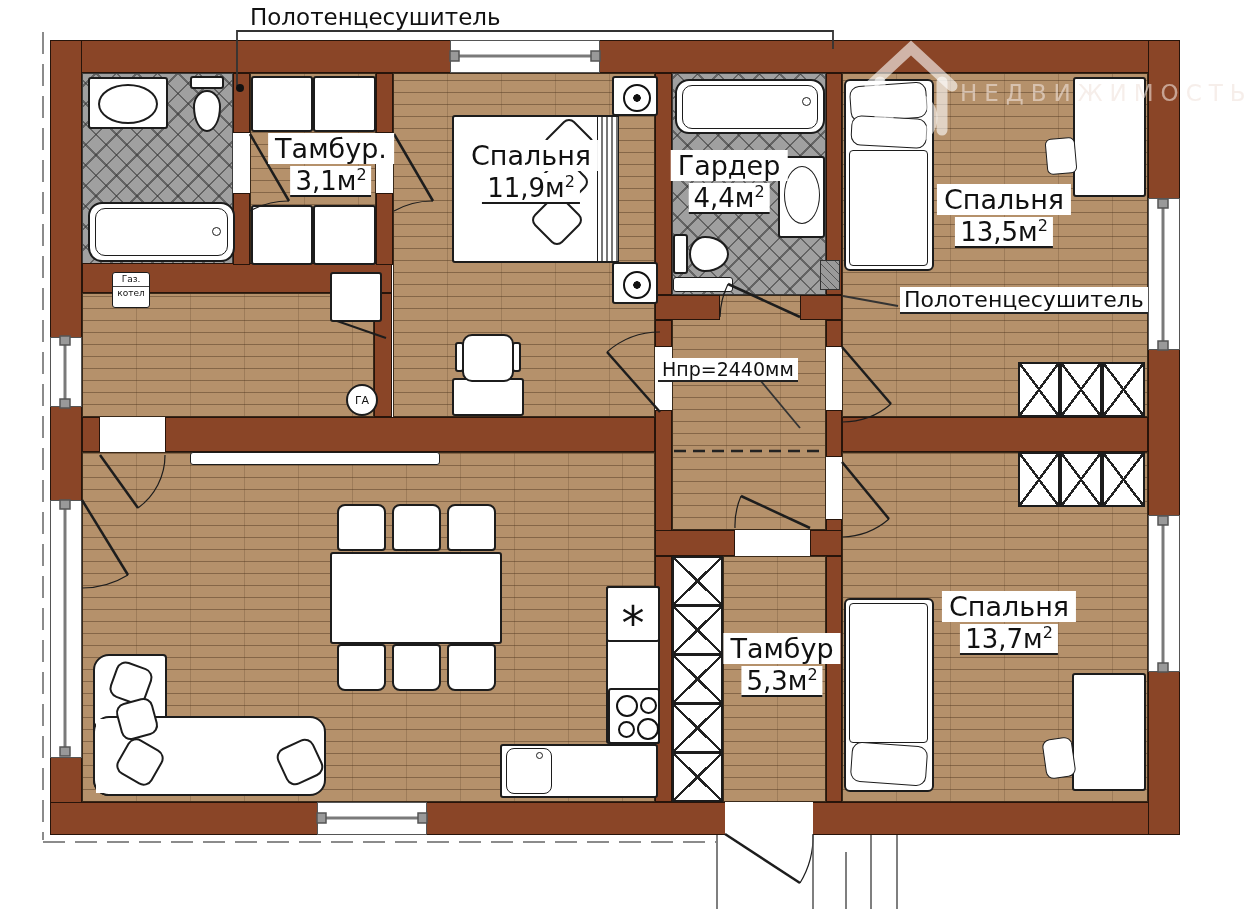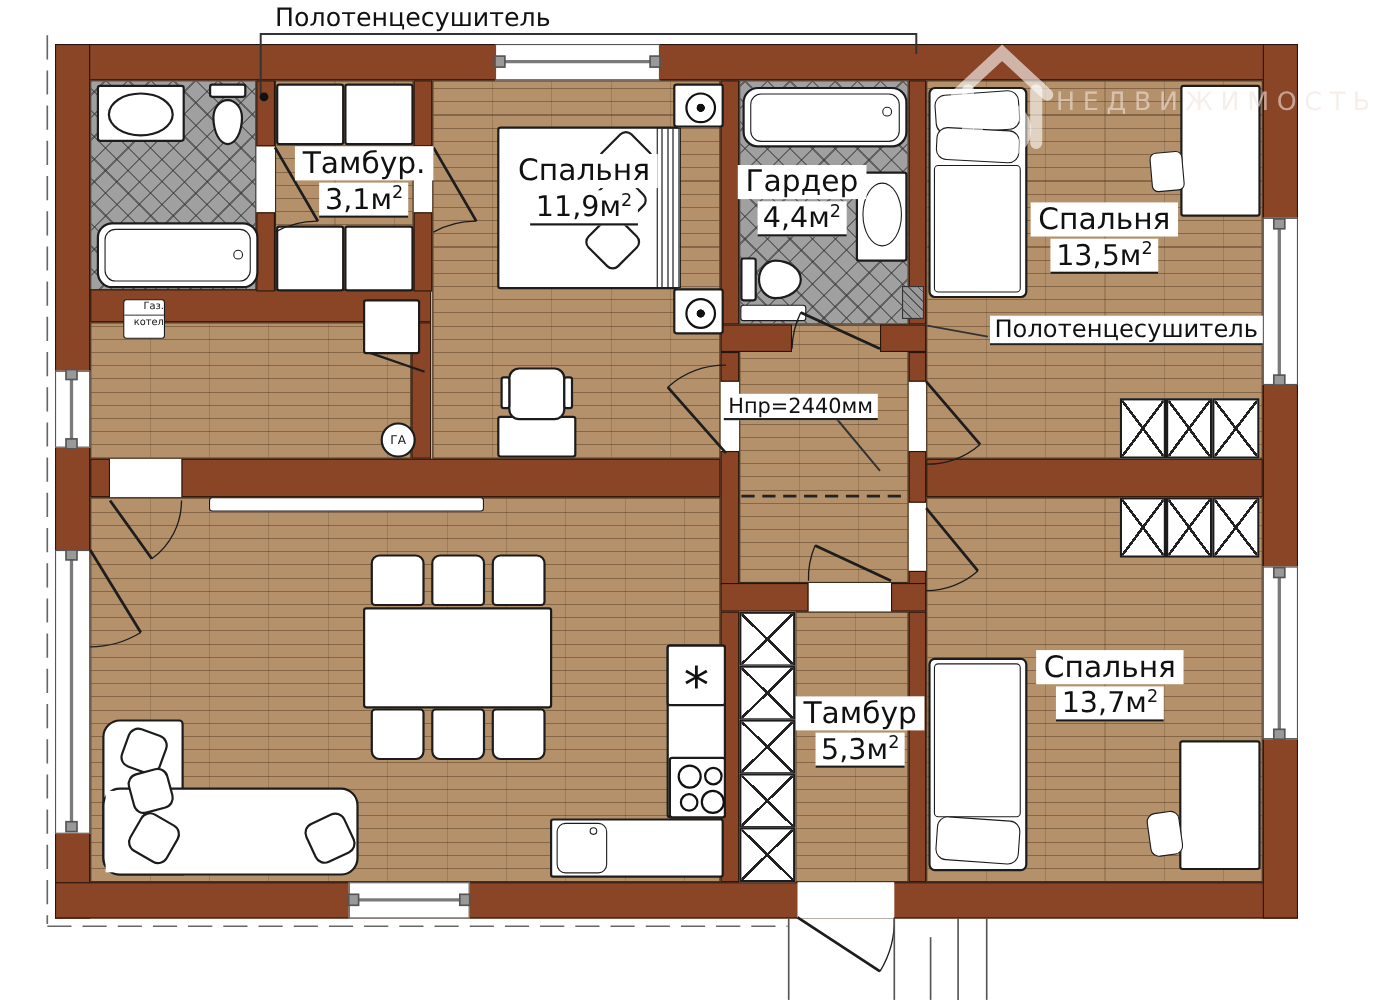--- a/index.html
+++ b/index.html
@@ -137,21 +137,21 @@
   <div class="abs furn" style="left:844px;top:79px;width:90px;height:192px;border-radius:6px;"></div>
   <div class="abs furn thin" style="left:850px;top:84px;width:77px;height:36px;border-radius:10px;transform:rotate(-4deg);"></div>
   <div class="abs furn thin" style="left:851px;top:117px;width:76px;height:30px;border-radius:10px;transform:rotate(3deg);"></div>
   <div class="abs furn thin" style="left:849px;top:150px;width:79px;height:116px;border-radius:4px;"></div>
   <div class="abs furn" style="left:1073px;top:77px;width:73px;height:120px;"></div>
   <div class="abs furn thin" style="left:1046px;top:138px;width:30px;height:36px;border-radius:6px;transform:rotate(-5deg);"></div>
   <div class="abs xcell" style="left:1018px;top:362px;width:42px;height:55px;"></div>
   <div class="abs xcell" style="left:1060px;top:362px;width:42px;height:55px;"></div>
   <div class="abs xcell" style="left:1102px;top:362px;width:43px;height:55px;"></div>
 
-  <div class="abs furn thin" style="left:112px;top:272px;width:38px;height:36px;z-index:31;font-size:9px;line-height:1.4;text-align:right;color:#111;">
+  <div class="abs furn thin" style="left:112px;top:272px;width:38px;height:36px;z-index:31;font-size:9px;line-height:1.4;text-align:center;color:#111;">
     <div>Газ.</div>
     <div style="border-top:1px solid #444;">котел</div>
   </div>
   <div class="abs furn circle" style="left:346px;top:384px;width:32px;height:32px;z-index:31;font-size:11px;display:flex;align-items:center;justify-content:center;color:#111;">
       <span>ГА</span>
     </div>
   <div class="abs furn" style="left:330px;top:272px;width:52px;height:50px;"></div>
 
   <div class="abs furn thin" style="left:190px;top:452px;width:250px;height:13px;"></div>
   <div class="abs furn" style="left:330px;top:552px;width:172px;height:92px;"></div>

